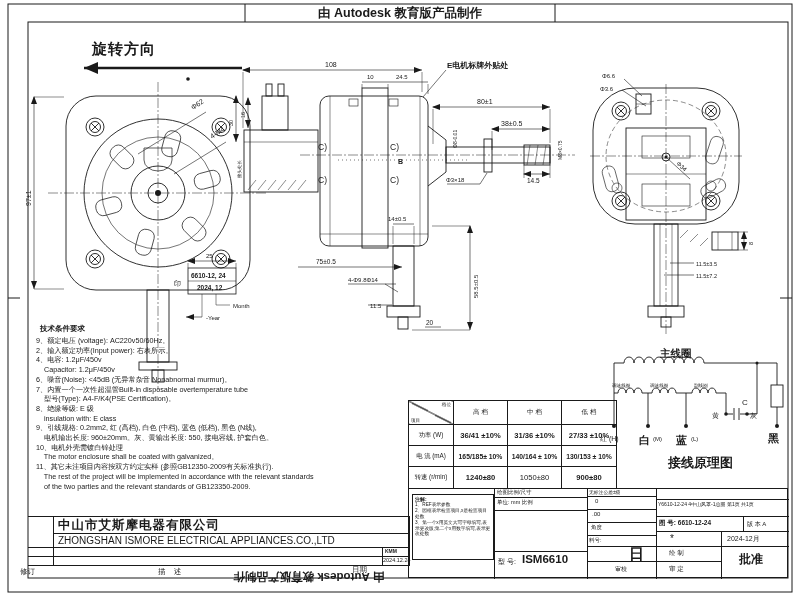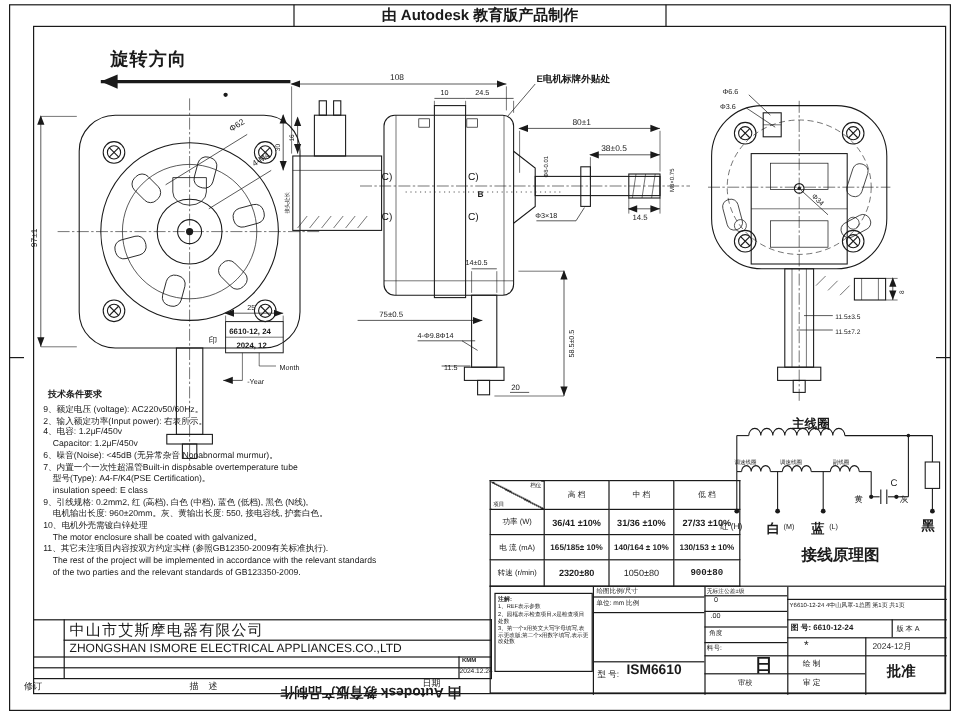--- a/index.html
+++ b/index.html
@@ -321,21 +321,22 @@
 
   <div class="abs" style="left:40px;top:324px;font-size:7.5px;font-weight:bold;">技术条件要求</div>
   <div class="abs" style="left:36px;top:336px;width:372px;">
     <div class="notes-line">9、额定电压 (voltage): AC220v50/60Hz。</div>
     <div class="notes-line">2、输入额定功率(Input power): 右表所示。</div>
     <div class="notes-line">4、电容: 1.2μF/450v</div>
     <div class="notes-line">    Capacitor: 1.2μF/450v</div>
     <div class="notes-line">6、噪音(Noise): &lt;45dB (无异常杂音 Nonabnormal murmur)。</div>
     <div class="notes-line">7、内置一个一次性超温管Built-in disposable overtemperature tube</div>
     <div class="notes-line">    型号(Type): A4-F/K4(PSE Certification)。</div>
-    <div class="notes-line">    insulation speed: E class</div>
+    <div class="notes-line">8、绝缘等级: E 级</div>
+    <div class="notes-line">    insulation with: E class</div>
     <div class="notes-line">9、引线规格: 0.2mm2, 红 (高档), 白色 (中档), 蓝色 (低档), 黑色 (N线),</div>
     <div class="notes-line">    电机输出长度: 960±20mm。灰、黄输出长度: 550, 接电容线, 护套白色。</div>
     <div class="notes-line">10、电机外壳需镀白锌处理</div>
     <div class="notes-line">    The motor enclosure shall be coated with galvanized。</div>
     <div class="notes-line">11、其它未注项目内容按双方约定实样 (参照GB12350-2009有关标准执行).</div>
     <div class="notes-line">    The rest of the project will be implemented in accordance with the relevant standards</div>
     <div class="notes-line">    of the two parties and the relevant standards of GB123350-2009.</div>
   </div>
 
   <table class="spec abs" style="left:408px;top:400px;width:204px;height:88px;">
@@ -356,37 +357,37 @@
       <td style="font-size:7.6px;font-weight:bold;">27/33 ±10%</td>
     </tr>
     <tr style="height:21px;">
       <td style="font-size:6.3px;">电 流 (mA)</td>
       <td style="font-size:6.8px;font-weight:bold;">165/185± 10%</td>
       <td style="font-size:6.8px;font-weight:bold;">140/164 ± 10%</td>
       <td style="font-size:6.8px;font-weight:bold;">130/153 ± 10%</td>
     </tr>
     <tr style="height:22px;">
       <td style="font-size:6.3px;">转速 (r/min)</td>
-      <td style="font-size:7.6px;font-weight:bold;">2320±80</td>
+      <td style="font-size:7.6px;font-weight:bold;">1240±80</td>
       <td style="font-size:7.6px;font-weight:normal;">1050±80</td>
-      <td style="font-size:7.6px;font-weight:bold;font-family:Liberation Mono, monospace;">900±80</td>
+      <td style="font-size:7.6px;font-weight:bold;">900±80</td>
     </tr>
   </tbody>
     </table>
 
   <div class="abs" style="left:28px;top:516px;width:382px;height:49px;">
     <div class="vline" style="left:25px;top:0;height:49px;"></div>
     <div class="vline" style="left:381px;top:0;height:49px;"></div>
     <div class="hline" style="left:0;top:0;width:382px;"></div>
     <div class="hline" style="left:25px;top:17px;width:357px;"></div>
     <div class="hline" style="left:0;top:31px;width:382px;"></div>
     <div class="hline" style="left:0;top:40px;width:382px;"></div>
     <div class="hline" style="left:0;top:49px;width:382px;"></div>
     <div class="vline" style="left:354px;top:31px;height:18px;"></div>
-    <div class="abs cn" style="left:30px;top:1px;font-size:12.5px;font-weight:normal;">中山市艾斯摩电器有限公司</div>
+    <div class="abs cn" style="left:30px;top:1px;font-size:12.5px;font-weight:bold;">中山市艾斯摩电器有限公司</div>
     <div class="abs" style="left:30px;top:19px;font-size:10px;">ZHONGSHAN ISMORE ELECTRICAL APPLIANCES.CO.,LTD</div>
     <div class="abs" style="left:357px;top:32px;font-size:5px;font-weight:bold;">KMM</div>
     <div class="abs" style="left:355px;top:41px;font-size:5.5px;">2024.12.24</div>
   </div>
   <div class="abs" style="left:20px;top:567px;font-size:7.5px;">修订</div>
   <div class="abs pre" style="left:158px;top:567px;font-size:7.5px;">描    述</div>
   <div class="abs" style="left:352px;top:565px;font-size:7.5px;">日期</div>
 
   <div class="abs r180" style="left:228px;top:569px;width:162px;text-align:center;font-size:11.5px;font-weight:bold;">由 Autodesk 教育版产品制作</div>
 

